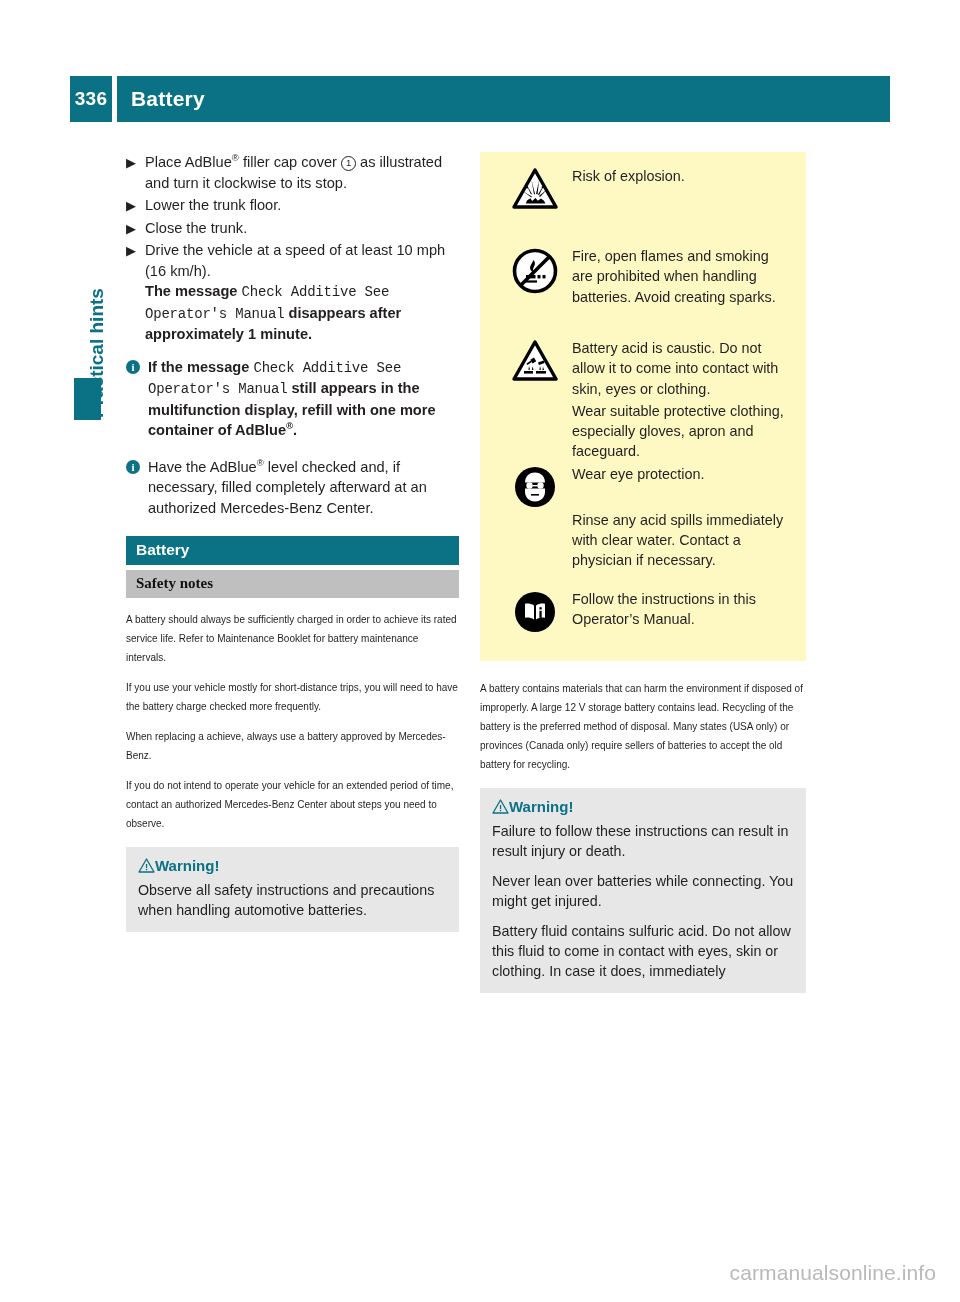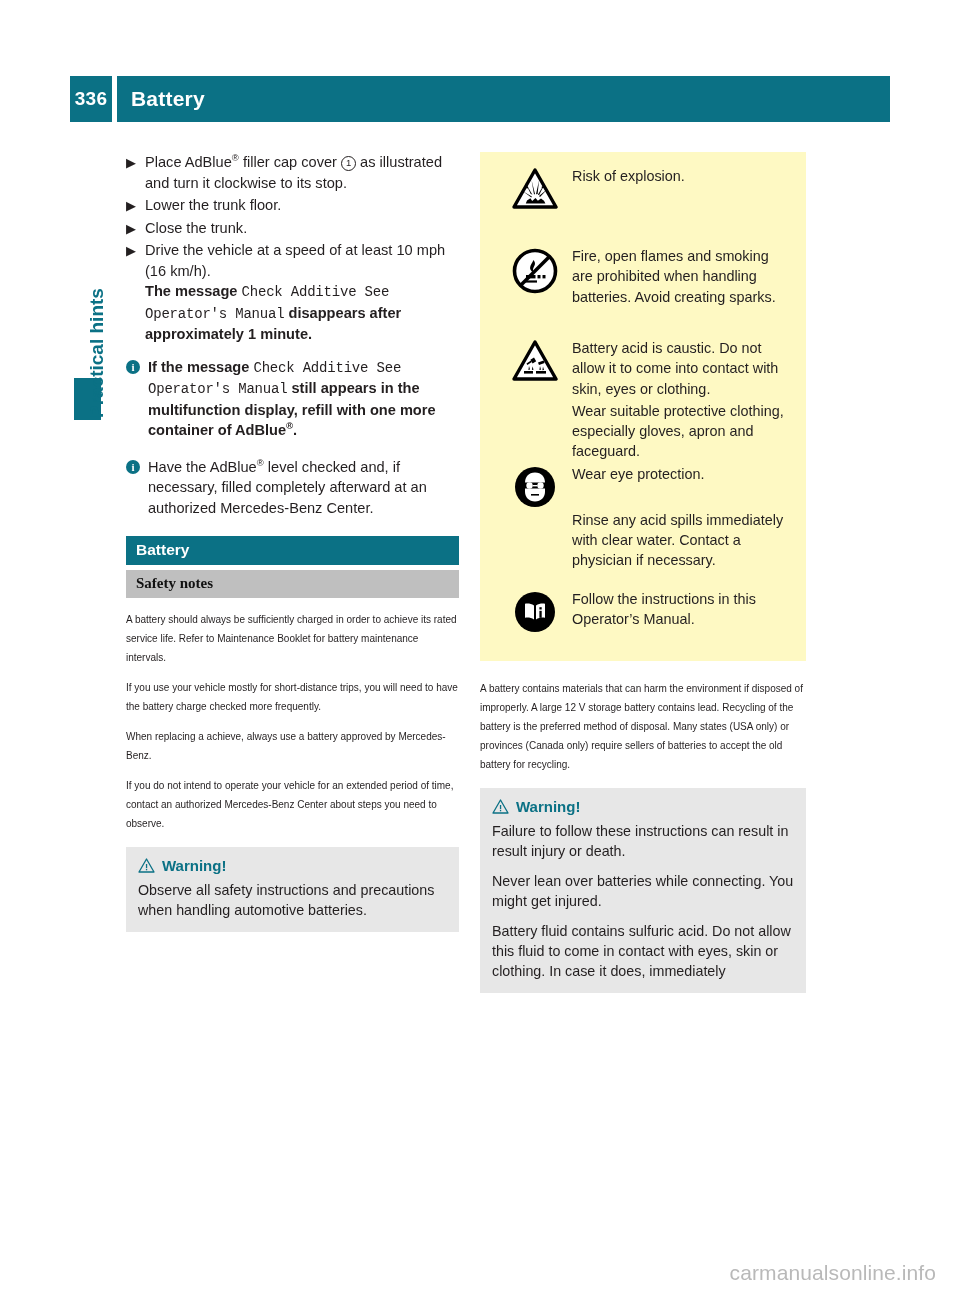--- a/index.html
+++ b/index.html
@@ -184,21 +184,20 @@
 
   
   .warning-box {
     background: #e7e7e7;
     padding: 10px 12px 12px 12px;
     margin-top: 14px;
   }
   .warning-head {
     display: flex;
     align-items: center;
-    gap: 7px;
     margin-bottom: 6px;
   }
   .warn-tri { display: block; }
   .warning-title {
     color: #0b7185;
     font-weight: bold;
     font-size: 15px;
   }
   .warning-box p {
     font-size: 14.3px;

